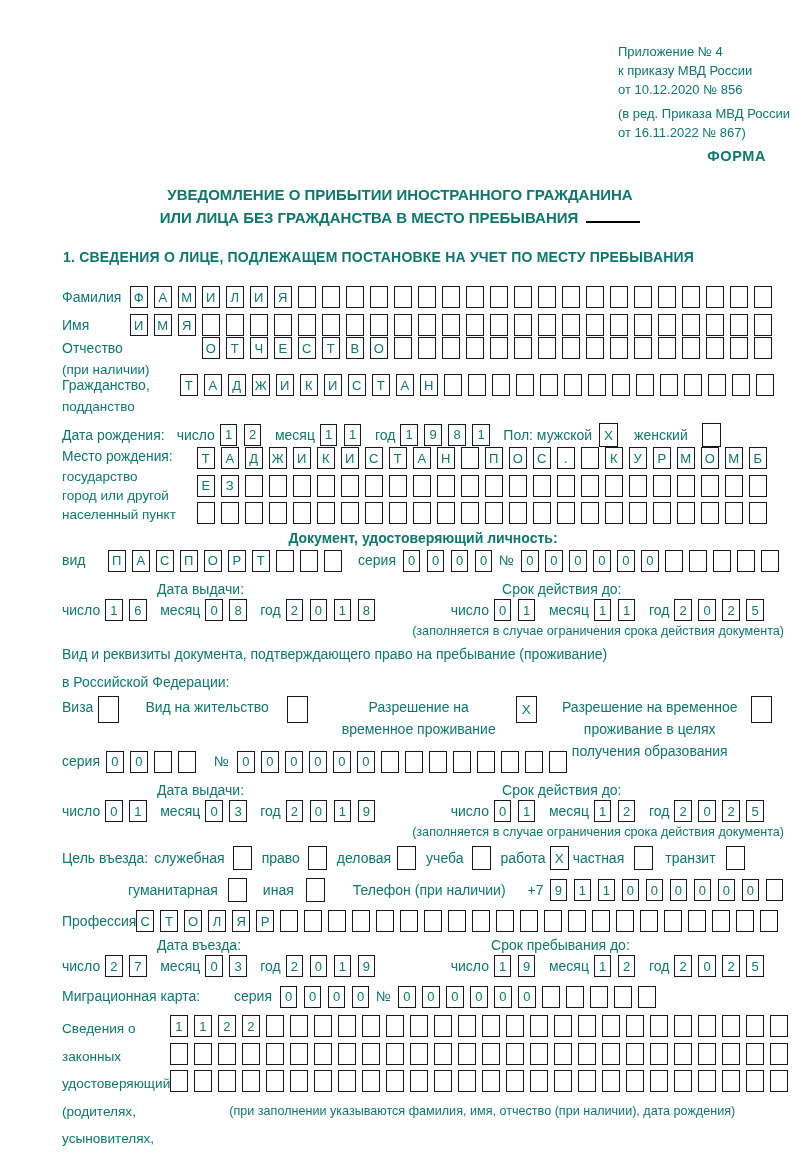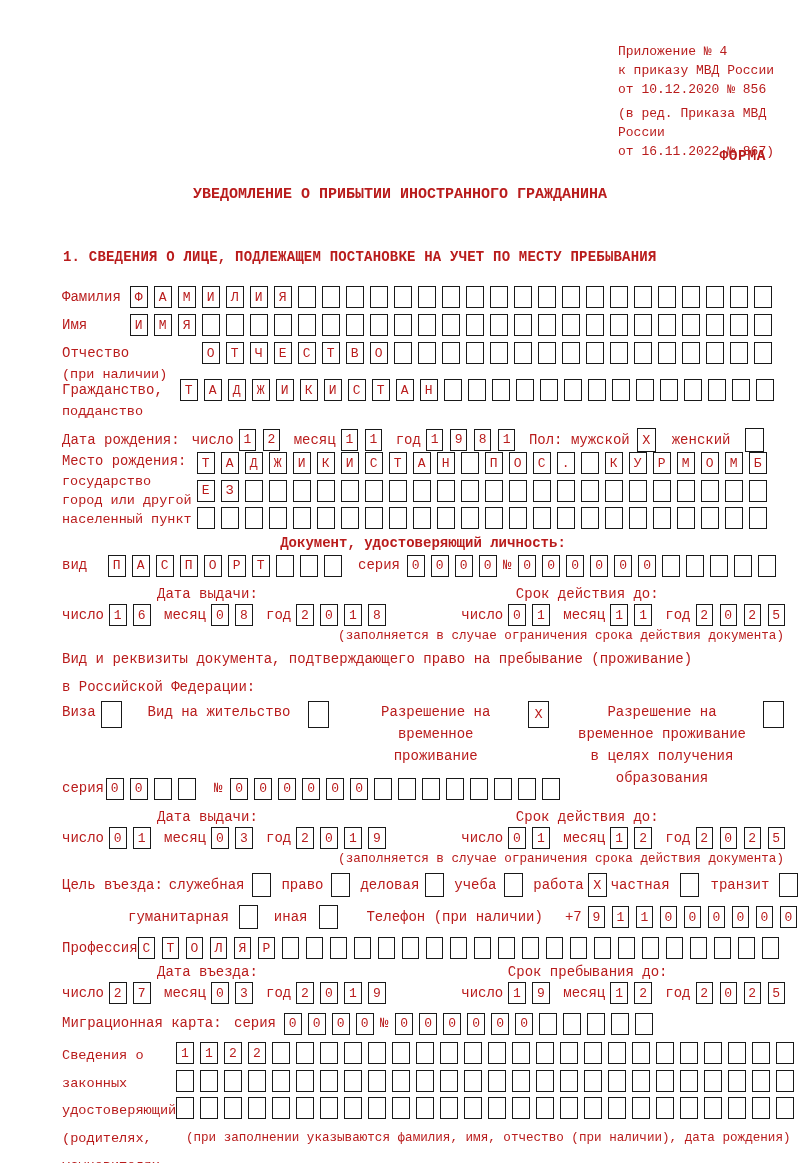--- a/index.html
+++ b/index.html
@@ -1,17 +1,17 @@
 <!DOCTYPE html>
 <html><head>
 <meta charset="utf-8">
 <style>
   html,body{margin:0;padding:0;background:#ffffff;}
-  .page{position:relative;width:800px;height:1163px;background:#fff;color:#b91c1c;
-        font-family:Liberation Mono, monospace;font-size:14px;overflow:hidden;}
+  .page{position:relative;width:800px;height:1163px;background:#fff;color:#0f766e;
+        font-family:Liberation Sans, sans-serif;font-size:14px;overflow:hidden;}
   .annex{position:absolute;left:618px;top:42px;font-size:13px;line-height:19px;}
   .annex-note{margin-top:5px;}
   .forma{position:absolute;top:148px;right:34px;font-weight:bold;font-size:14.5px;letter-spacing:.6px;}
   .title{position:absolute;top:183px;left:0;width:100%;text-align:center;font-weight:bold;font-size:15px;line-height:23px;}
   .uline{display:inline-block;width:54px;border-bottom:2.2px solid #000;height:12px;margin-left:8px;}
   .section{position:absolute;top:249px;left:63px;width:716px;font-weight:bold;font-size:14px;letter-spacing:.2px;}
   .form{position:absolute;top:280px;left:62px;width:722px;}
   .row{display:flex;align-items:flex-start;}
   .cells{display:flex;flex:0 0 auto;}
   .cell{flex:0 0 auto;width:17.5px;height:22px;box-sizing:border-box;border:1.6px solid #191919;
@@ -43,20 +43,21 @@
     <div class="annex-note">
       <div>(в ред. Приказа МВД России</div>
       <div>от 16.11.2022 № 867)</div>
     </div>
   </div>
 
   <div class="forma">ФОРМА</div>
 
   <div class="title">
     <div>УВЕДОМЛЕНИЕ О ПРИБЫТИИ ИНОСТРАННОГО ГРАЖДАНИНА</div>
+    <div><span>ИЛИ ЛИЦА БЕЗ ГРАЖДАНСТВА В МЕСТО ПРЕБЫВАНИЯ</span><span class="uline"></span></div>
   </div>
 
   <div class="section">1. СВЕДЕНИЯ О ЛИЦЕ, ПОДЛЕЖАЩЕМ ПОСТАНОВКЕ НА УЧЕТ ПО МЕСТУ ПРЕБЫВАНИЯ</div>
 
   <div class="form">
 
     <div class="row" style="margin-top:6px;margin-bottom:5px;">
       <span class="lbl" style="flex:0 0 68px;">Фамилия</span>
       <span class="cells">
           <span class="cell">Ф</span>
@@ -82,21 +83,21 @@
           <span class="cell"></span>
           <span class="cell"></span>
           <span class="cell"></span>
           <span class="cell"></span>
           <span class="cell"></span>
           <span class="cell"></span>
           <span class="cell"></span>
         </span>
     </div>
 
-    <div class="row" style="margin-bottom:5px;">
+    <div class="row" style="">
       <span class="lbl" style="flex:0 0 68px;">Имя</span>
       <span class="cells">
           <span class="cell">И</span>
           <span class="cell">М</span>
           <span class="cell">Я</span>
           <span class="cell"></span>
           <span class="cell"></span>
           <span class="cell"></span>
           <span class="cell"></span>
           <span class="cell"></span>

